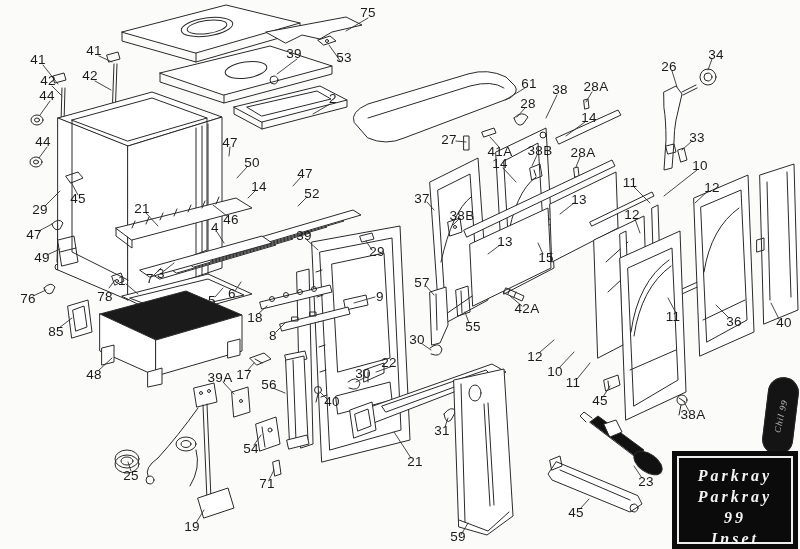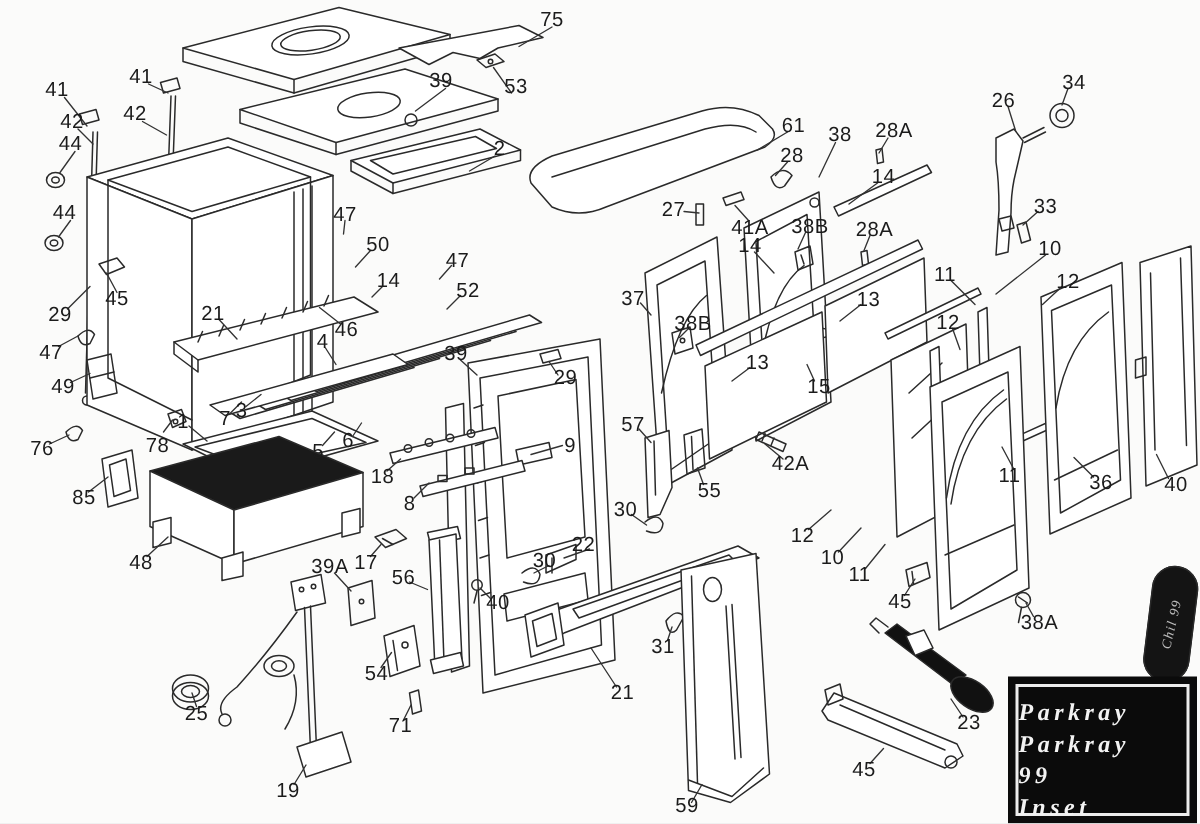--- a/index.html
+++ b/index.html
@@ -10,21 +10,21 @@
       font:500 13.5px/1 "Liberation Sans",sans-serif;color:#1b1b1b;
       letter-spacing:.3px;white-space:nowrap;}
   .side-pill{position:absolute;left:765px;top:377px;width:31px;height:78px;
       background:#141414;border-radius:16px;transform:rotate(7deg);
       display:flex;align-items:center;justify-content:center;box-shadow:0 0 0 1px #2a2a2a inset;}
   .side-pill span{transform:rotate(-84deg);font:italic 9px "Liberation Serif",serif;
       color:rgba(255,255,255,.72);white-space:nowrap;letter-spacing:1px;}
   .nameplate{position:absolute;left:672px;top:451px;width:126px;height:98px;
       background:#0b0b0b;padding:5px;box-sizing:border-box;}
   .nameplate .inner{border:2px solid #ededed;height:100%;box-sizing:border-box;
-      display:flex;flex-direction:column;padding-top:7px;}
+      display:flex;flex-direction:column;align-items:center;padding-top:7px;}
   .np-line{font:italic 700 16px/21px "Liberation Serif",serif;color:#f3f3f3;letter-spacing:3px;}
 </style>
 </head>
 <body>
 
 <div class="stage">
 
   <svg class="art" width="800" height="549" viewBox="0 0 800 549" fill="none" stroke="#2a2a2a" stroke-width="1" stroke-linejoin="round" stroke-linecap="round">
 
     <g>

